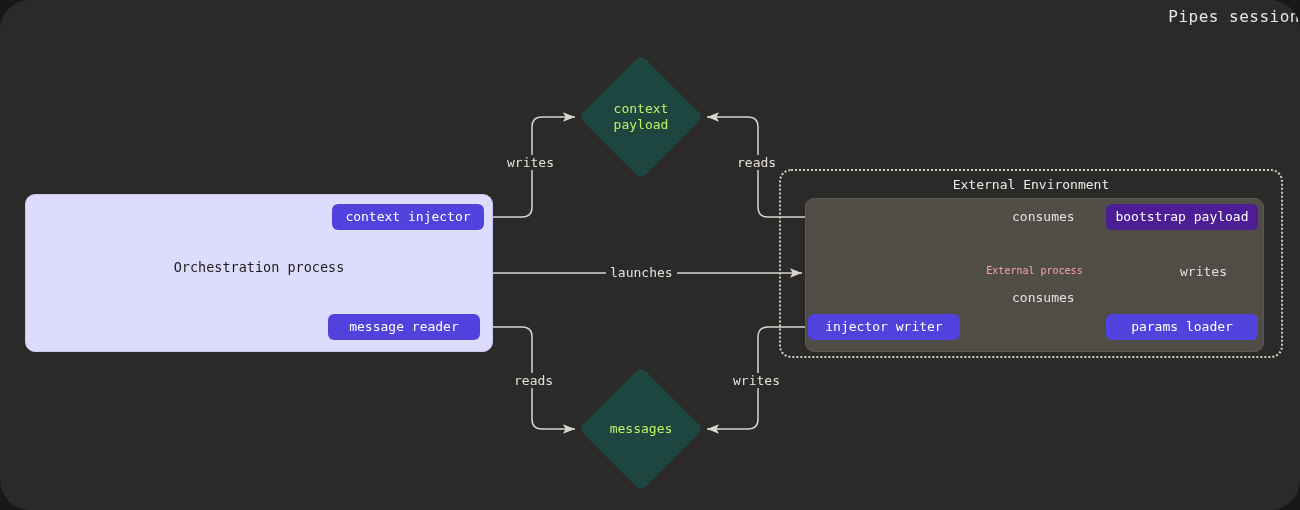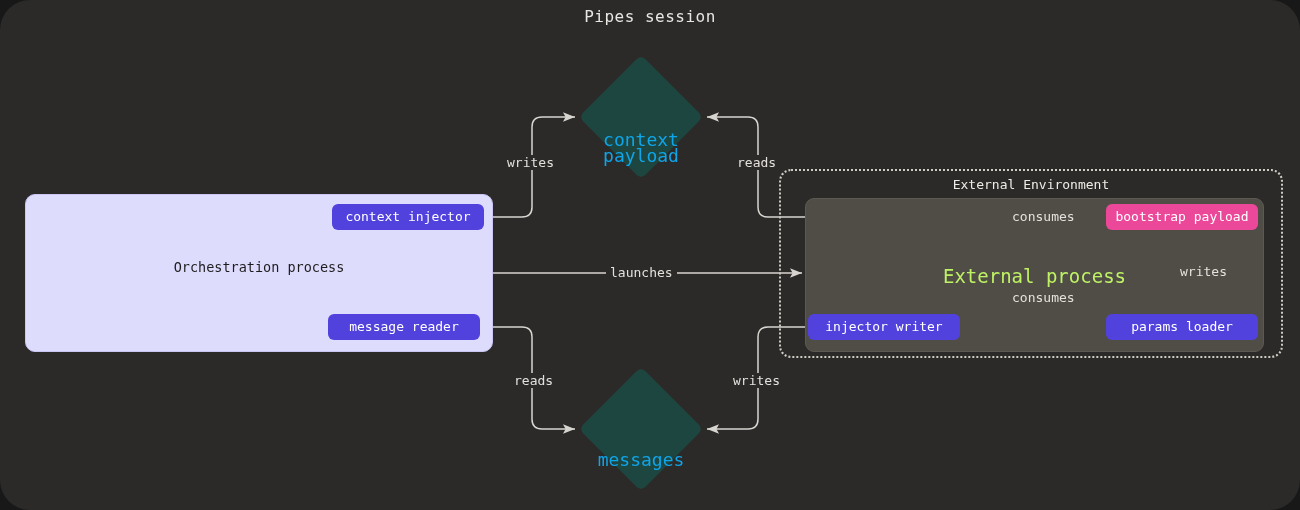--- a/index.html
+++ b/index.html
@@ -19,21 +19,21 @@
     height: 510px;
     background: #2b2a29;
     border-radius: 30px;
     overflow: hidden;
   }
   .title {
     position: absolute;
     left: 0;
     top: 7px;
     width: 1300px;
-    text-align: center;
+    text-align: right;
     color: #e8e6e3;
     font-size: 16px;
     letter-spacing: 0.5px;
   }
   svg.edges {
     position: absolute;
     left: 0;
     top: 0;
     width: 1300px;
     height: 510px;
@@ -87,59 +87,58 @@
     background: #504d47;
     border: 1px solid #5c5952;
     border-radius: 9px;
   }
   .ext-proc-label {
     position: absolute;
     left: 0;
     top: 66px;
     width: 457px;
     text-align: center;
-    color: #bef264;
-    font-size: 19px;
+    color: #fca5a5;
+    font-size: 10px;
   }
   
   .pill {
     position: absolute;
     height: 26px;
     line-height: 26px;
     text-align: center;
     border-radius: 6px;
     font-size: 13px;
     color: #ffffff;
     white-space: nowrap;
   }
   .pill.purple { background: #5142dd; }
-  .pill.green  { background: #ec4899; }
+  .pill.green  { background: #4c1d95; }
   #pill-context-injector { left: 332px;  top: 204px; width: 152px; }
   #pill-message-reader   { left: 328px;  top: 314px; width: 152px; }
   #pill-context-loader   { left: 808px;  top: 204px; width: 152px; }
   #pill-message-writer   { left: 808px;  top: 314px; width: 152px; }
   #pill-params-loader    { left: 1106px; top: 314px; width: 152px; }
   #pill-bootstrap        { left: 1106px; top: 204px; width: 152px; }
   
   .diamond {
     position: absolute;
     width: 88px;
     height: 88px;
     background: #1e4640;
     border-radius: 6px;
     transform: rotate(45deg);
   }
   .diamond-text {
     position: absolute;
     width: 160px;
     text-align: center;
-    color: #0ea5e9;
-    font-size: 18px;
+    color: #bef264;
+    font-size: 13px;
     line-height: 16px;
-    margin-top: 31px;
   }
   #diamond-context  { left: 597px; top: 73px; }
   #diamond-msgs     { left: 597px; top: 385px; }
   #diamond-context-text { left: 561px; top: 101px; }
   #diamond-msgs-text    { left: 561px; top: 421px; }
   
   .edge-label {
     position: absolute;
     color: #e4e1dc;
     font-size: 13px;

